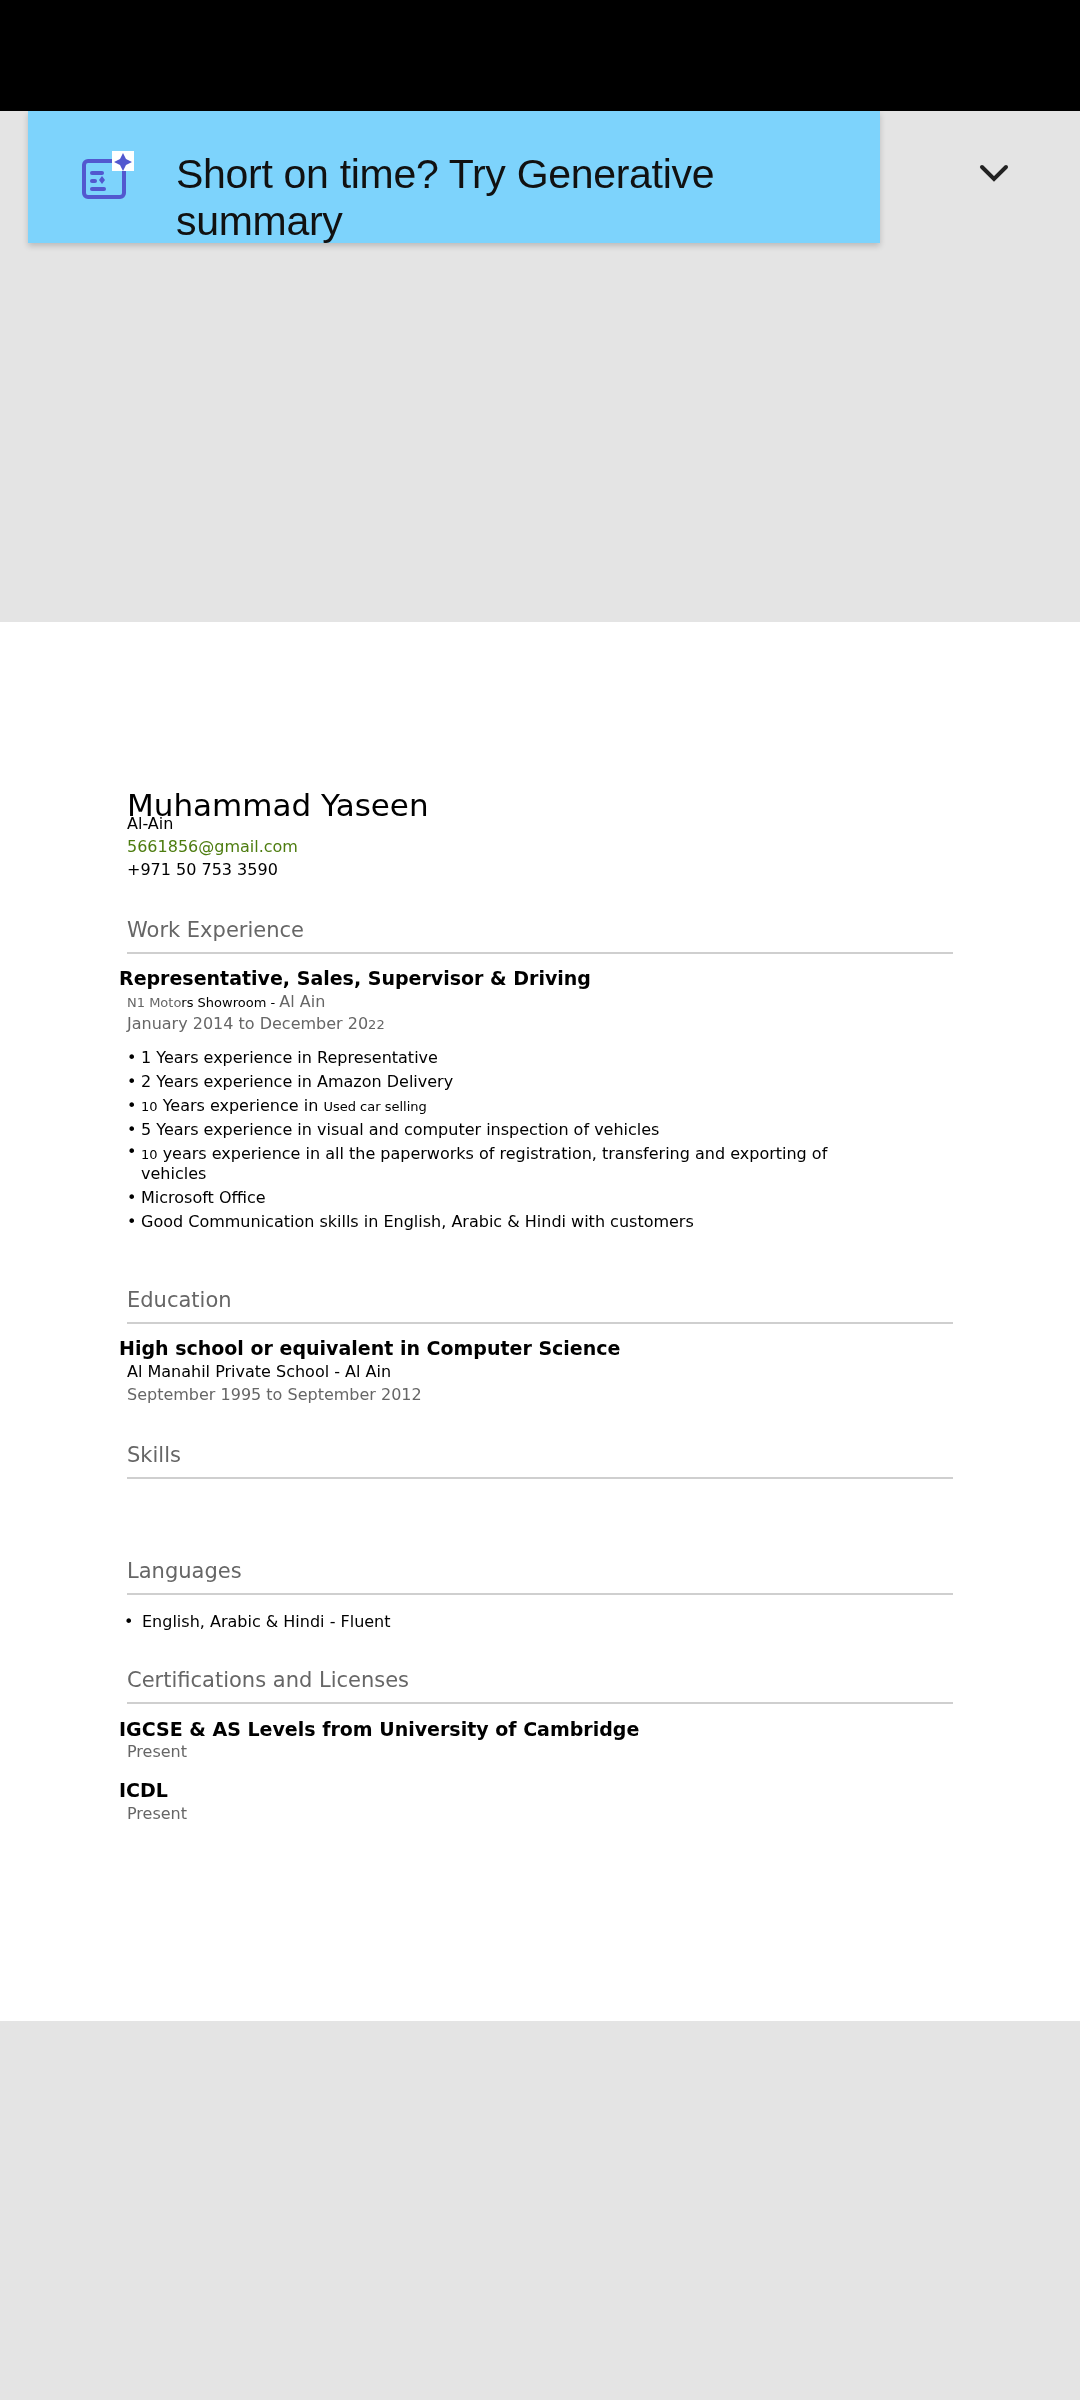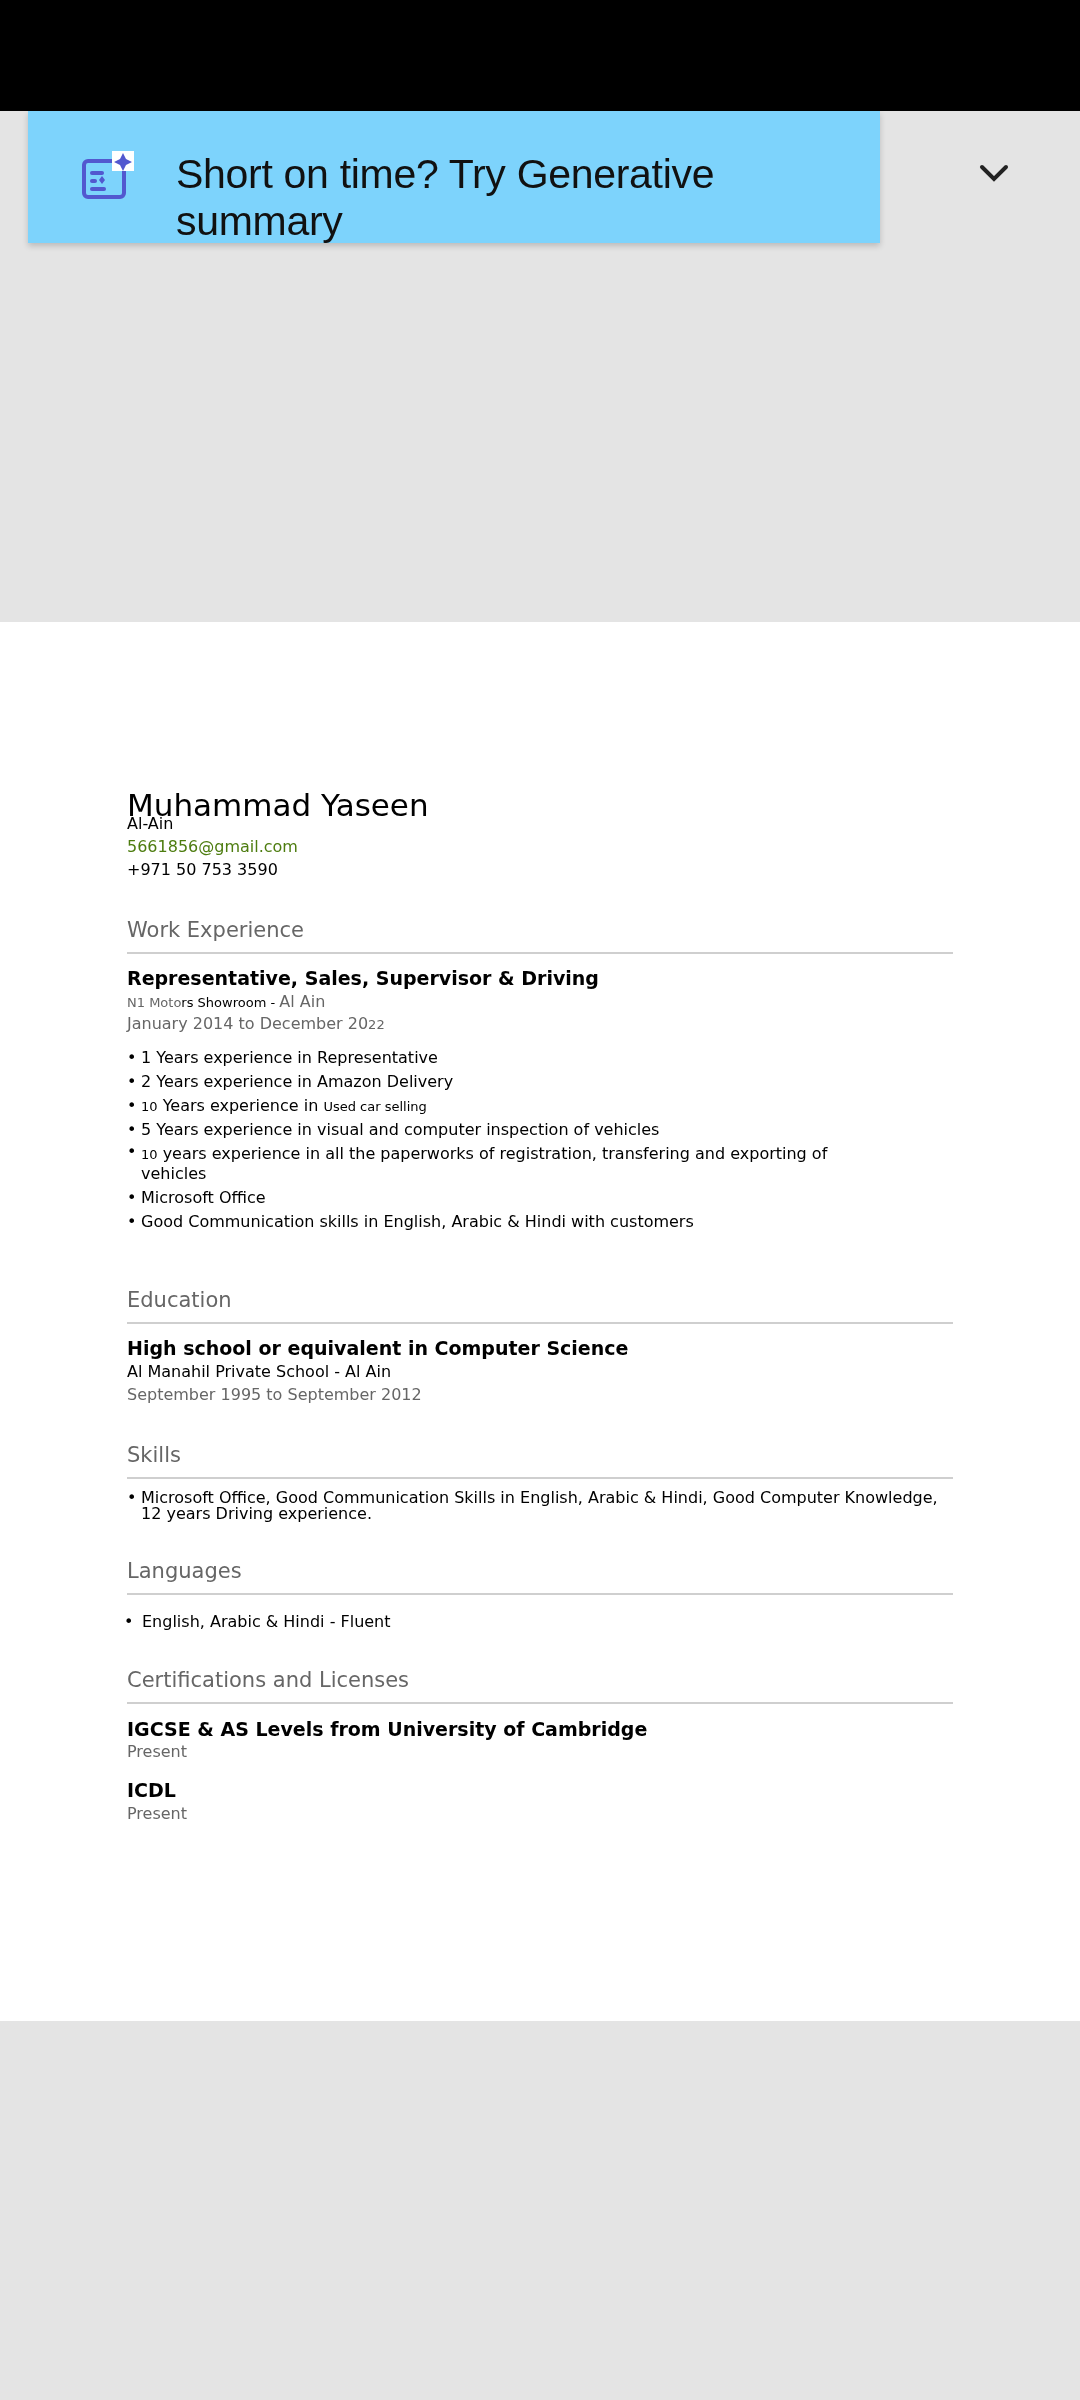--- a/index.html
+++ b/index.html
@@ -10,21 +10,21 @@
   .gen-icon { position: absolute; left: 52px; top: 40px; width: 54px; height: 52px; }
   .gen-text { position: absolute; left: 148px; top: 40px; font-family: "Liberation Sans", sans-serif; font-size: 41px; color: #111; letter-spacing: -0.3px; }
   .chevron { position: absolute; left: 978px; top: 162px; width: 32px; height: 24px; z-index: 3; }
   .viewer { position: absolute; left: 0; top: 243px; width: 1080px; height: 2157px; background: #e4e4e4; }
   .page { position: absolute; left: 0; top: 622px; width: 1080px; height: 1399px; background: #fff; }
   .name { position: absolute; left: 127px; top: 144px; font-size: 31px; color: #000; margin-top: 21px; }
   .contact { position: absolute; left: 127px; font-size: 16px; color: #000; }
   .contact.email { color: #4d7c0f; }
   .sec-title { position: absolute; left: 127px; font-size: 21px; color: #666; }
   .rule { position: absolute; left: 127px; width: 826px; height: 2px; background: #cfcfcf; }
-  .bold-title { position: absolute; left: 127px; font-size: 19px; font-weight: bold; color: #000; }
+  .bold-title { position: absolute; left: 119px; font-size: 19px; font-weight: bold; color: #000; }
   .meta { position: absolute; left: 127px; font-size: 16px; color: #666; }
   .sub { position: absolute; left: 127px; font-size: 16px; color: #000; }
   .bullets { position: absolute; left: 127px; width: 720px; font-size: 16px; color: #000; line-height: 23px; }
   .bullets li { list-style: none; position: relative; padding-left: 14px; }
   .bullets li::before { content: "•"; position: absolute; left: 0; top: 0; }
   .sm { font-size: 13px; }
 </style>
 </head>
 <body>
 
@@ -75,23 +75,20 @@
   </ul>
 
   <div class="sec-title" style="top:666px">Education</div>
   <div class="rule" style="top:700px"></div>
   <div class="bold-title" style="top:715px">High school or equivalent in Computer Science</div>
   <div class="sub" style="top:740px">Al Manahil Private School - Al Ain</div>
   <div class="meta" style="top:763px">September 1995 to September 2012</div>
 
   <div class="sec-title" style="top:821px">Skills</div>
   <div class="rule" style="top:855px"></div>
-  <ul class="bullets" style="top:868px;width:826px;line-height:16px">
-    <li>Microsoft Office, Good Communication Skills in English, Arabic &amp; Hindi, Good Computer Knowledge, 12 years Driving experience.</li>
-  </ul>
 
   <div class="sec-title" style="top:937px">Languages</div>
   <div class="rule" style="top:971px"></div>
   <ul class="bullets" style="top:988px;left:124px">
     <li style="padding-left:18px">English, Arabic &amp; Hindi - Fluent</li>
   </ul>
 
   <div class="sec-title" style="top:1046px">Certifications and Licenses</div>
   <div class="rule" style="top:1080px"></div>
   <div class="bold-title" style="top:1096px">IGCSE &amp; AS Levels from University of Cambridge</div>

